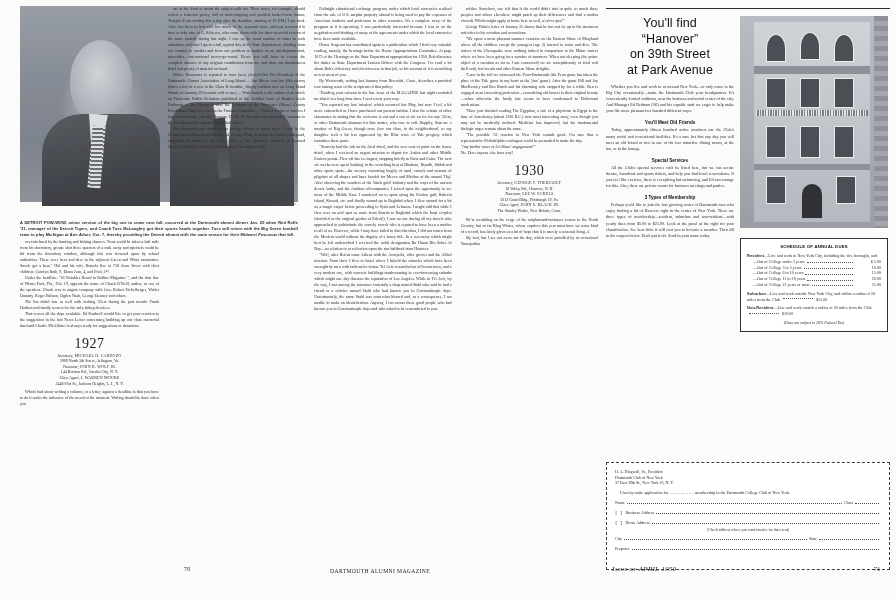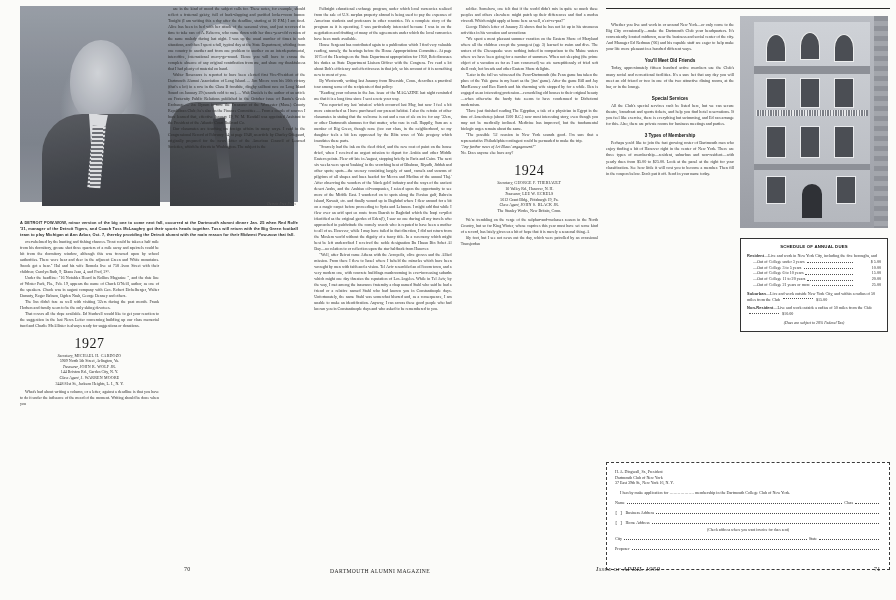--- a/index.html
+++ b/index.html
@@ -125,21 +125,21 @@
   .frow{display:flex;align-items:flex-end;font-size:4.1px;line-height:6px;margin-top:4px;color:#2b2b2b;}
   .frow .fl{white-space:nowrap;}
   .dots{flex:1;border-bottom:0.7px dotted #4a4a4a;margin:0 2px 1.3px;}
   .chk{font-family:"Liberation Mono", monospace;font-size:4.1px;}
   .fnote{font-size:3.8px;text-align:center;color:#2b2b2b;margin-top:2px;}
 
   
   .folio{position:absolute;font-size:5.4px;color:#222;letter-spacing:.3px;}
   .folio-left{left:184px;top:566px;font-size:6px;}
   .folio-mag{left:330px;top:568px;font-variant:small-caps;font-size:5.6px;letter-spacing:.4px;}
-  .folio-issue{left:596px;top:565px;font-size:7px;font-style:italic;font-variant:small-caps;}
+  .folio-issue{left:612px;top:565px;font-size:7px;font-style:italic;font-variant:small-caps;}
   .folio-right{left:874px;top:566px;font-size:6px;}
   .gutter{position:absolute;left:600px;top:0;width:1px;height:600px;
     background:linear-gradient(180deg,rgba(0,0,0,.05),rgba(0,0,0,.12),rgba(0,0,0,.05));}
 </style>
 </head>
 <body>
 
 <div class="spread">
 
   <div class="page-left">
@@ -207,21 +207,21 @@
         <p>soldier. Somehow, one felt that if the world didn't mix in quite so much these peoples and others elsewhere might patch up their differences and find a modus vivendi. Which might apply at home here as well, n'est-ce-pas?"</p>
         <p>George Hahn's letter of January 25 shows that he has not let up in his strenuous activities in his vocation and avocations:</p>
         <p>"We spent a most pleasant summer vacation on the Eastern Shore of Maryland where all the children except the youngest (age 3) learned to swim and dive. The waters of the Chesapeake were nothing indeed in comparison to the Maine waters where we have been going for a number of summers. When not sleeping (the prime object of a vacation as far as I am concerned) we ate surreptitiously of fried soft shell crab, hot breads and other Eastern Shore delights.</p>
         <p>"Later in the fall we witnessed the Penn-Dartmouth (the Penn game has taken the place of the Yale game in my heart as the 'jinx' game). After the game Bill and Jay MacKenney and Ben Burch and his charming wife stopped by for a while. Ben is engaged as an interesting profession—remodeling old houses to their original beauty—when otherwise the hardy fate seems to have condemned to Dichotomi modernism.</p>
         <p>"Have just finished reading The Egyptian, a tale of a physician in Egypt in the time of Amenhotep (about 1500 B.C.) now most interesting story, even though you may not be medically inclined. Medicine has improved, but the fundamental biologic urges remain about the same.</p>
         <p>"The possible '52 reunion in New York sounds good. I'm sure that a representative Philadelphia contingent could be persuaded to make the trip.</p>
         <p class="noind" style="font-style:italic;">"Any further news of Art Blaus' engagement?"</p>
         <p class="noind">No. Does anyone else have any?</p>
 
         <div class="class-head">
-          <div class="class-year">1924</div>
+          <div class="class-year">1930</div>
         </div>
         <div class="officer">
           <span class="role">Secretary,</span>
           <span class="nm">GEORGE F. THERIAULT</span><br>
           <span>10 Valley Rd., Hanover, N. H.</span>
         </div>
         <div class="officer">
           <span class="role">Treasurer,</span>
           <span class="nm">LEE W. ECKELS</span><br>
           <span>5612 Grant Bldg., Pittsburgh 19, Pa.</span>
@@ -240,20 +240,26 @@
     <div class="folio folio-left">70</div>
     <div class="folio folio-mag">DARTMOUTH ALUMNI MAGAZINE</div>
   </div>
 
   <div class="gutter"></div>
 
   <div class="page-right"></div>
   <div class="ad-rule"></div>
 
   <div class="ad-left">
+    <div class="ad-headline">
+      <div>You'll find</div>
+      <div>“Hanover”</div>
+      <div>on 39th Street</div>
+      <div>at Park Avenue</div>
+    </div>
 
     <div class="ad-body">Whether you live and work in or around New York—or only come to the Big City occasionally—make the Dartmouth Club your headquarters. It's conveniently located midtown, near the business and social center of the city. And Manager Ed Redman ('06) and his capable staff are eager to help make your life more pleasant in a hundred different ways.</div>
 
     <div class="ad-sub">You'll Meet Old Friends</div>
     <div class="ad-body" style="margin-top:0;">Today, approximately fifteen hundred active members use the Club's many social and recreational facilities. It's a sure bet that any day you will meet an old friend or two in one of the two attractive dining rooms, at the bar, or in the lounge.</div>
 
     <div class="ad-sub">Special Services</div>
     <div class="ad-body" style="margin-top:0;">All the Club's special services can't be listed here, but we can secure theatre, broadcast and sports tickets, and help you find hotel reservations. If you feel like exercise, there is everything but swimming, and Ed can arrange for this. Also, there are private rooms for business meetings and parties.</div>
 
     <div class="ad-sub">3 Types of Membership</div>

